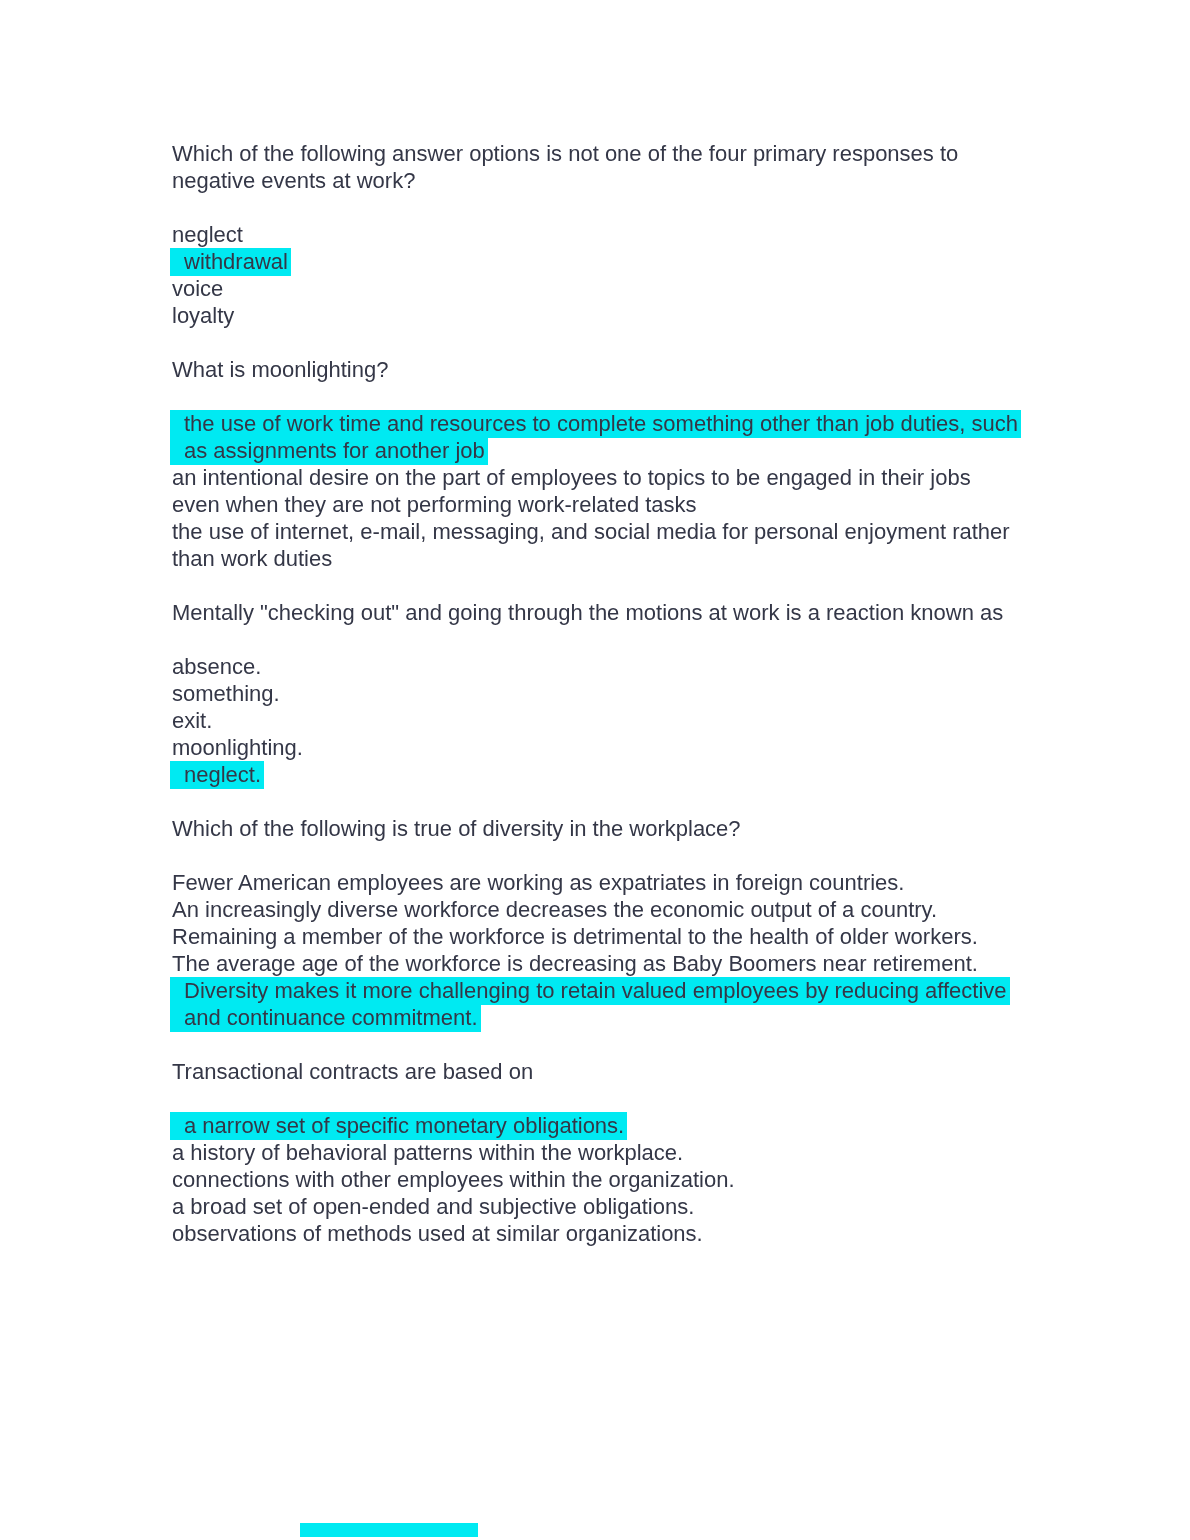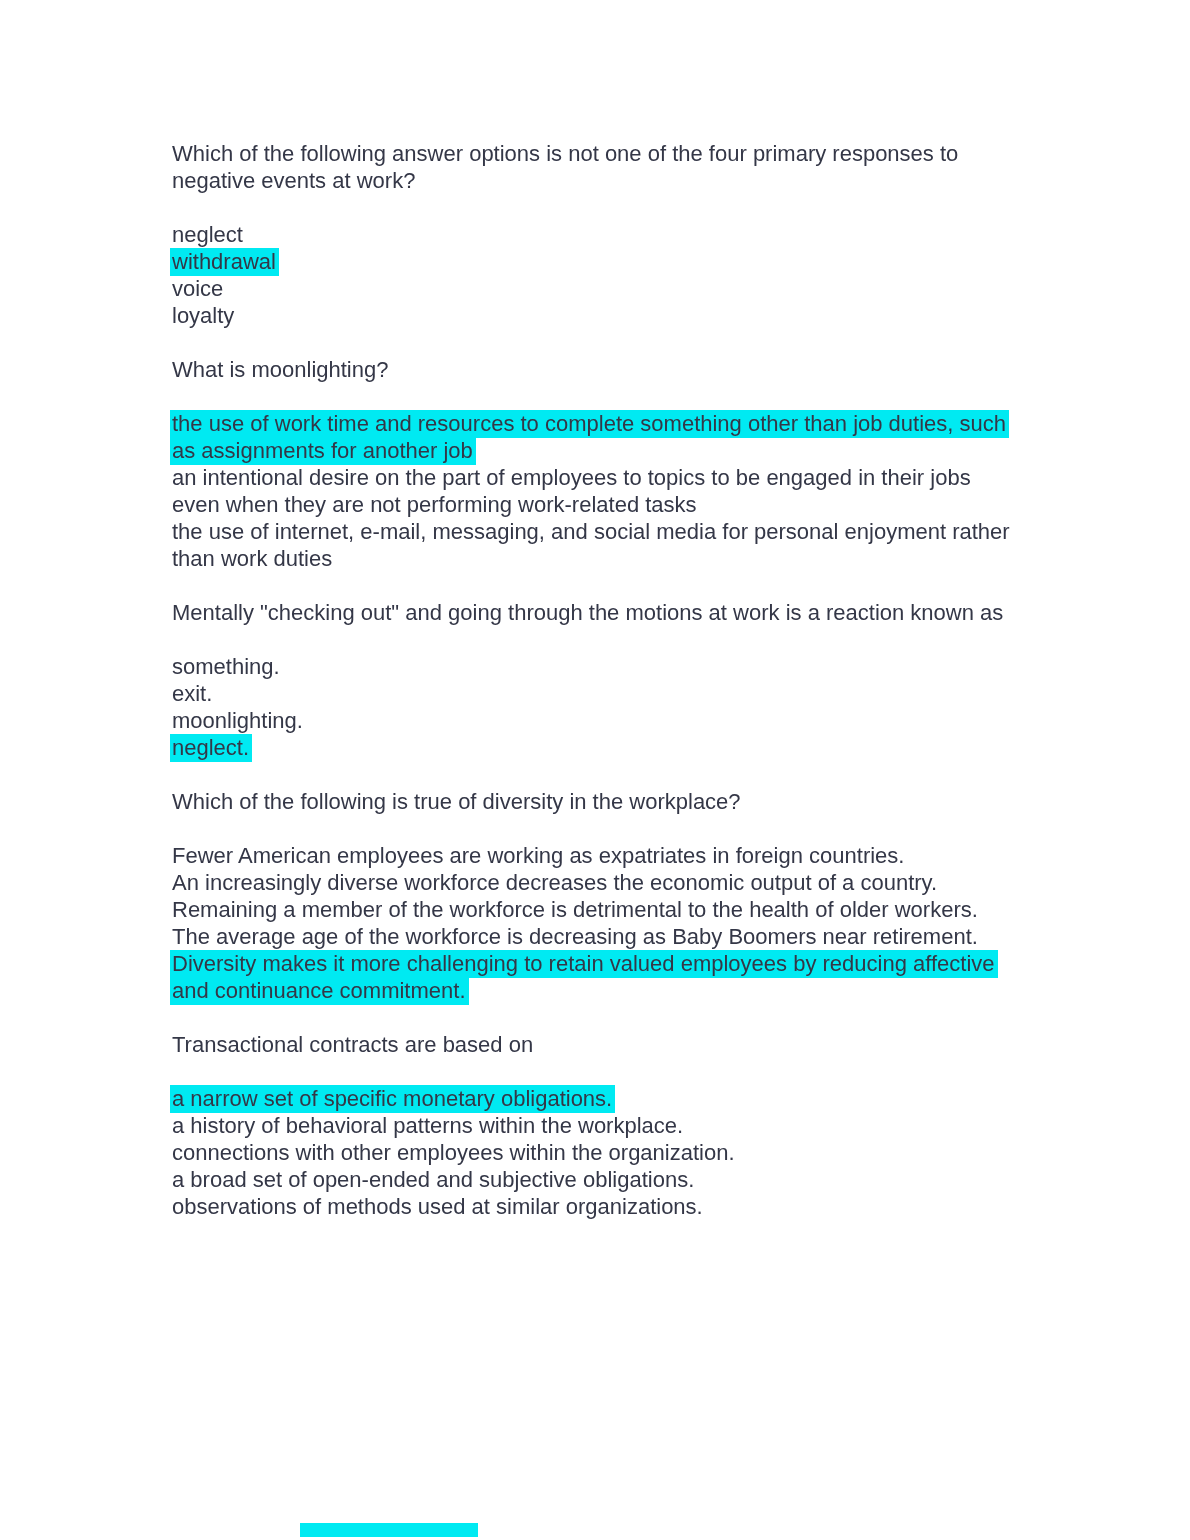--- a/index.html
+++ b/index.html
@@ -29,21 +29,21 @@
   }
   .para {
     white-space: pre-line;
     margin: 0 0 27px 0;
   }
   .option-line {
     white-space: pre-line;
   }
   .hl {
     background: var(--hl);
-    padding: 1px 3px 2px 2px;
+    padding: 1px 3px 2px 14px;
     margin-left: -2px;
     -webkit-box-decoration-break: clone;
     box-decoration-break: clone;
   }
   .page-cut-fragment {
     position: absolute;
     left: 300px;
     top: 1523px;
     width: 178px;
     height: 14px;
@@ -56,21 +56,21 @@
 <main class="page">
     <div class="para">Which of the following answer options is not one of the four primary responses to
 negative events at work?</div>
     <div class="para"><div class="option-line"><span>neglect</span></div><div class="option-line"><span class="hl">withdrawal</span></div><div class="option-line"><span>voice</span></div><div class="option-line"><span>loyalty</span></div></div>
     <div class="para">What is moonlighting?</div>
     <div class="para"><div class="option-line"><span class="hl">the use of work time and resources to complete something other than job duties, such
 as assignments for another job</span></div><div class="option-line"><span>an intentional desire on the part of employees to topics to be engaged in their jobs
 even when they are not performing work-related tasks</span></div><div class="option-line"><span>the use of internet, e-mail, messaging, and social media for personal enjoyment rather
 than work duties</span></div></div>
     <div class="para">Mentally "checking out" and going through the motions at work is a reaction known as</div>
-    <div class="para"><div class="option-line"><span>something.</span></div><div class="option-line"><span>exit.</span></div><div class="option-line"><span>moonlighting.</span></div><div class="option-line"><span class="hl">neglect.</span></div></div>
+    <div class="para"><div class="option-line"><span>absence.</span></div><div class="option-line"><span>something.</span></div><div class="option-line"><span>exit.</span></div><div class="option-line"><span>moonlighting.</span></div><div class="option-line"><span class="hl">neglect.</span></div></div>
     <div class="para">Which of the following is true of diversity in the workplace?</div>
     <div class="para"><div class="option-line"><span>Fewer American employees are working as expatriates in foreign countries.</span></div><div class="option-line"><span>An increasingly diverse workforce decreases the economic output of a country.</span></div><div class="option-line"><span>Remaining a member of the workforce is detrimental to the health of older workers.</span></div><div class="option-line"><span>The average age of the workforce is decreasing as Baby Boomers near retirement.</span></div><div class="option-line"><span class="hl">Diversity makes it more challenging to retain valued employees by reducing affective
 and continuance commitment.</span></div></div>
     <div class="para">Transactional contracts are based on</div>
     <div class="para"><div class="option-line"><span class="hl">a narrow set of specific monetary obligations.</span></div><div class="option-line"><span>a history of behavioral patterns within the workplace.</span></div><div class="option-line"><span>connections with other employees within the organization.</span></div><div class="option-line"><span>a broad set of open-ended and subjective obligations.</span></div><div class="option-line"><span>observations of methods used at similar organizations.</span></div></div>
   </main>
 
 <div class="page-cut-fragment"></div>
 
 </body></html>

